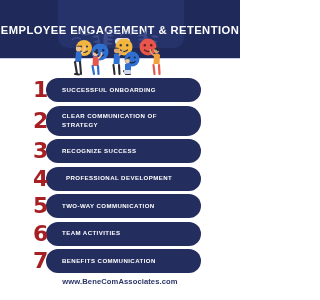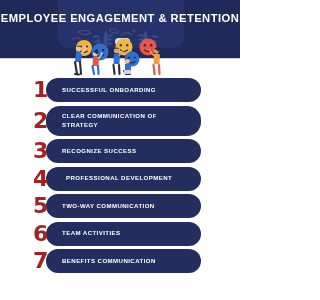--- a/index.html
+++ b/index.html
@@ -46,21 +46,21 @@
     position: absolute;
     left: 0;
     top: 58px;
     width: 240px;
     height: 1px;
     background: #c9ccea;
   }
   .poster-title {
     position: absolute;
     left: 0;
-    top: 12px;
+    top: 24px;
     width: 240px;
     text-align: center;
     color: #ffffff;
     font-size: 11.2px;
     font-weight: bold;
     letter-spacing: 0.45px;
     line-height: 13px;
   }
 
   
@@ -305,14 +305,15 @@
 
     <div class="row">
       <div class="row-num">7</div>
       <div class="row-bar">
         <div class="row-label">BENEFITS COMMUNICATION</div>
       </div>
     </div>
 
   </div>
 
+  <div class="footer-url">www.BeneComAssociates.com</div>
 
 </div>
 
 </body></html>

